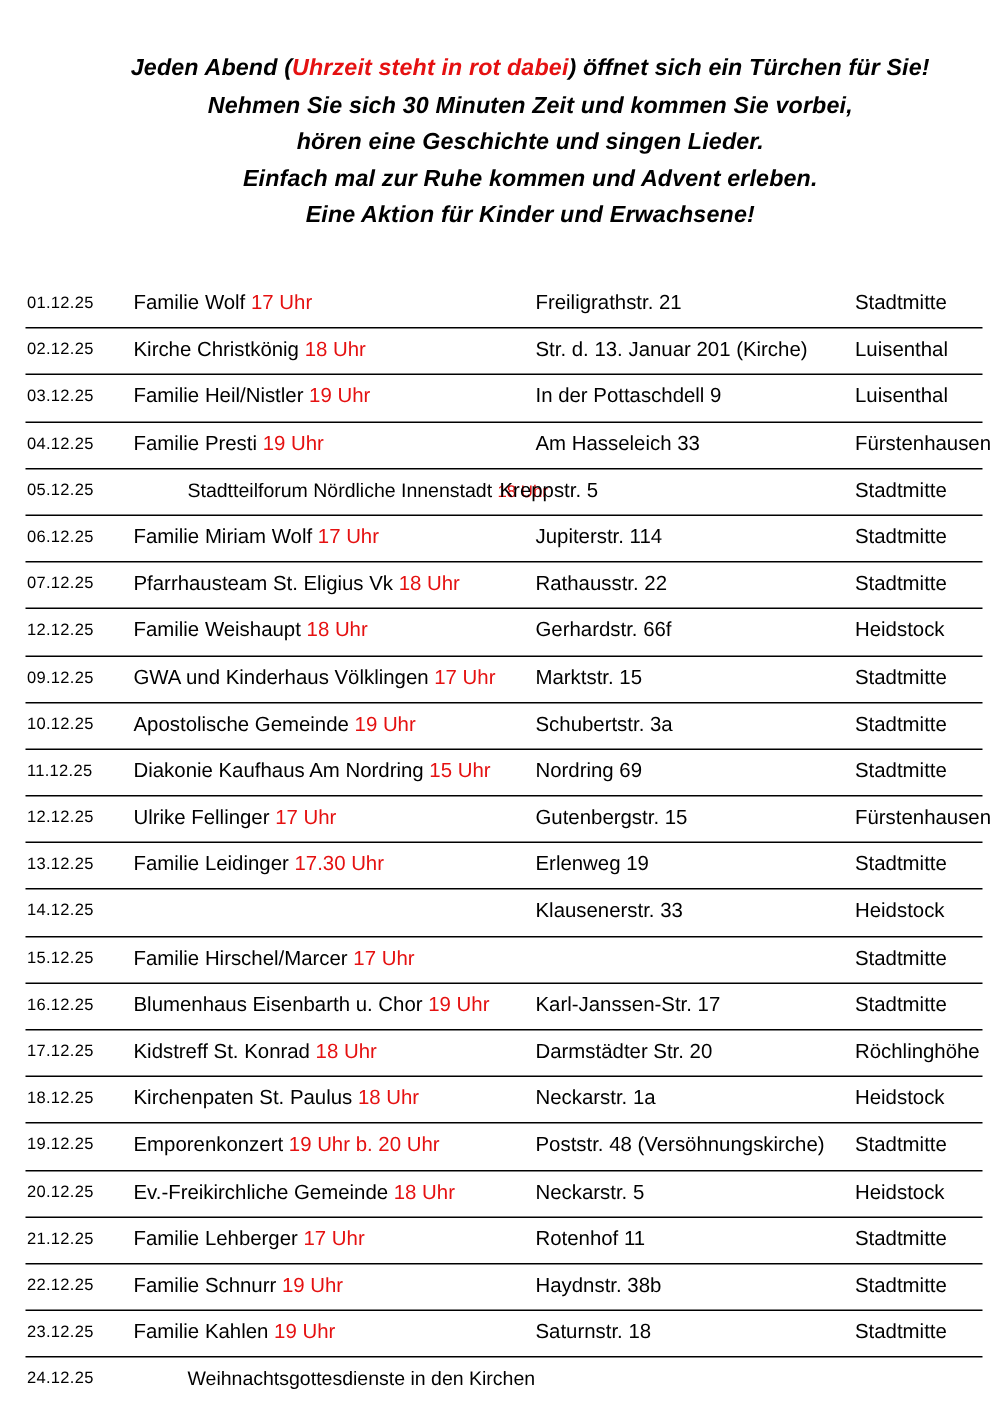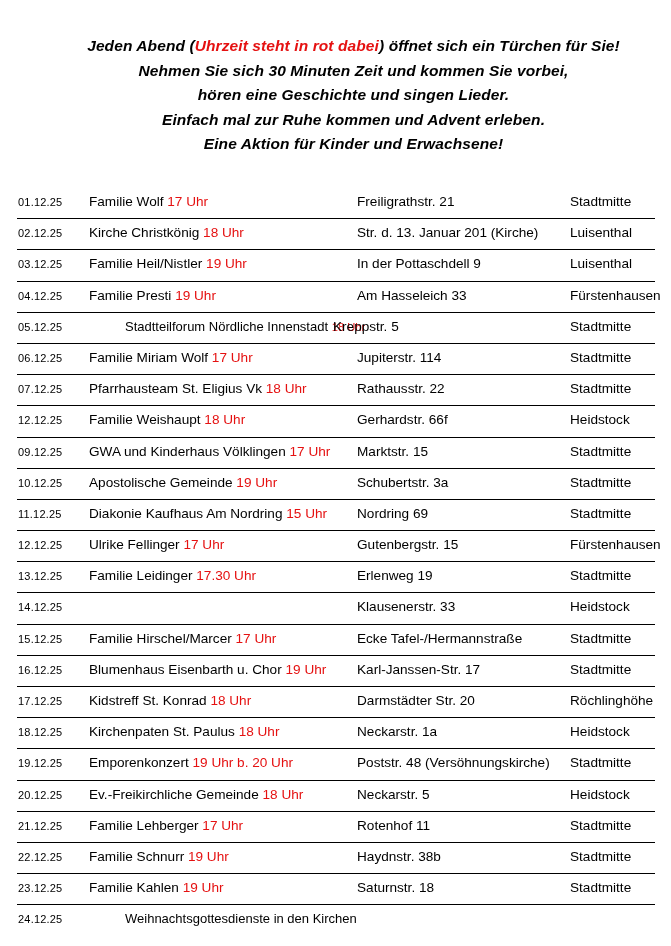--- a/index.html
+++ b/index.html
@@ -228,21 +228,20 @@
       <div class="row-inner">
         <span class="c-date">14.12.25</span>
         <span class="c-addr">Klausenerstr. 33</span>
         <span class="c-dist">Heidstock</span>
       </div>
     </div>
     <div class="row">
       <div class="row-inner">
         <span class="c-date">15.12.25</span>
         <span class="c-name"><span>Familie Hirschel/Marcer</span> <span class="time">17 Uhr</span></span>
-        <span class="c-addr">Ecke Tafel-/Hermannstraße</span>
         <span class="c-dist">Stadtmitte</span>
       </div>
     </div>
     <div class="row">
       <div class="row-inner">
         <span class="c-date">16.12.25</span>
         <span class="c-name"><span>Blumenhaus Eisenbarth u. Chor</span> <span class="time">19 Uhr</span></span>
         <span class="c-addr">Karl-Janssen-Str. 17</span>
         <span class="c-dist">Stadtmitte</span>
       </div>

